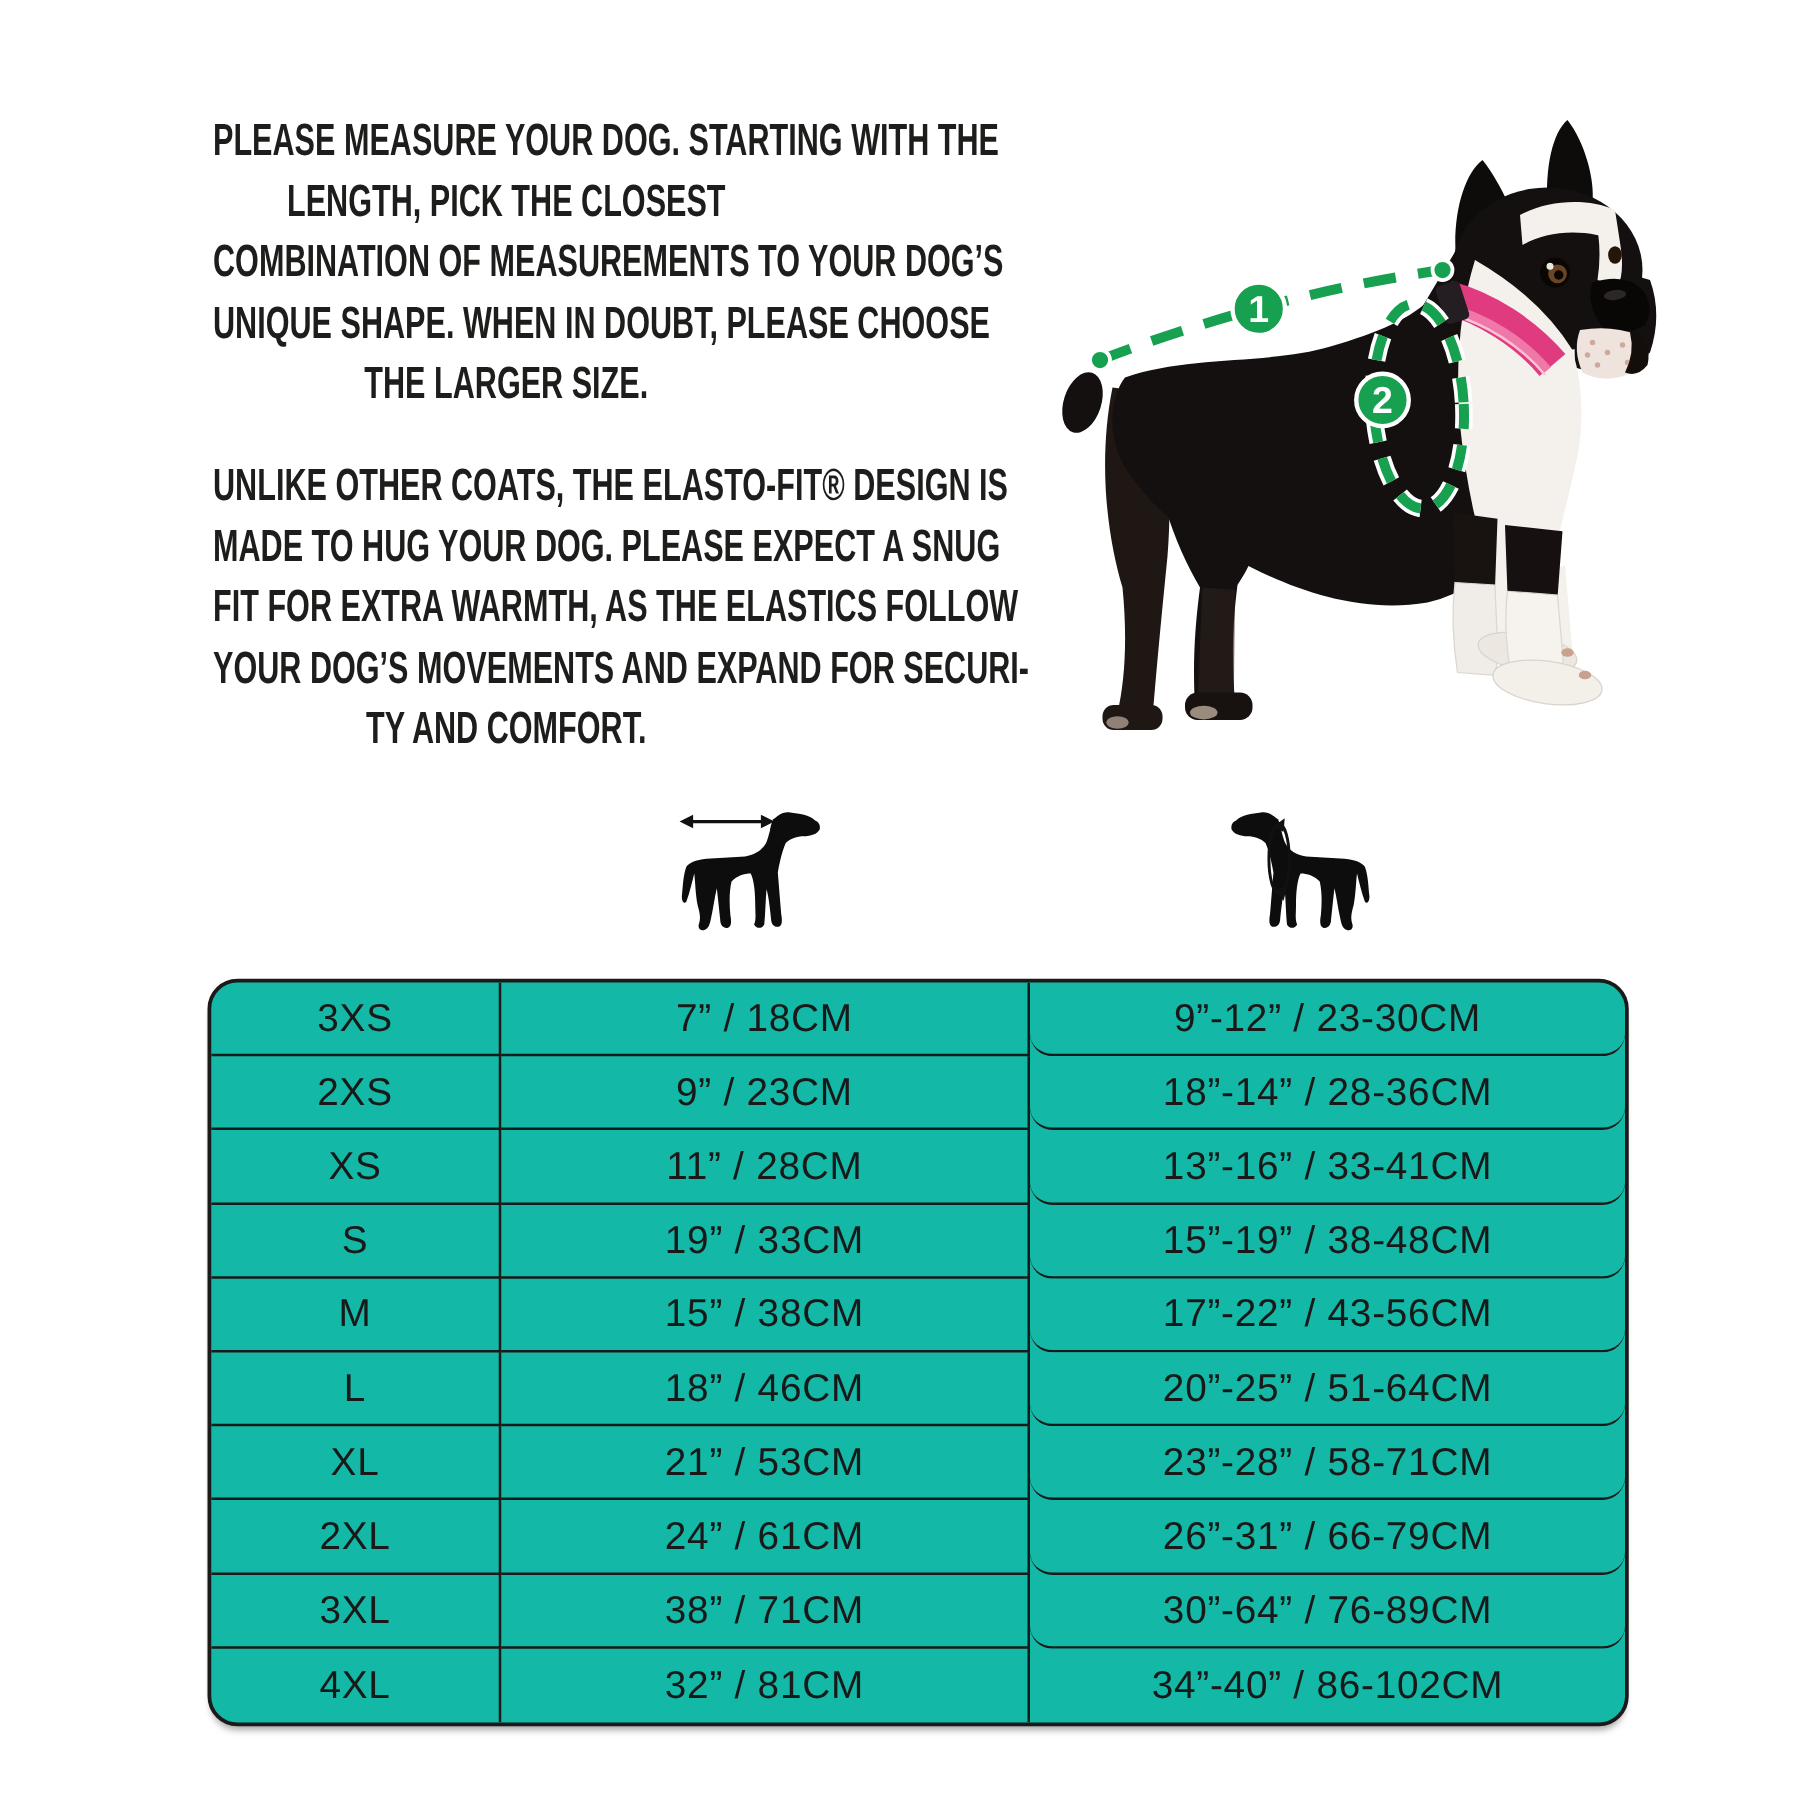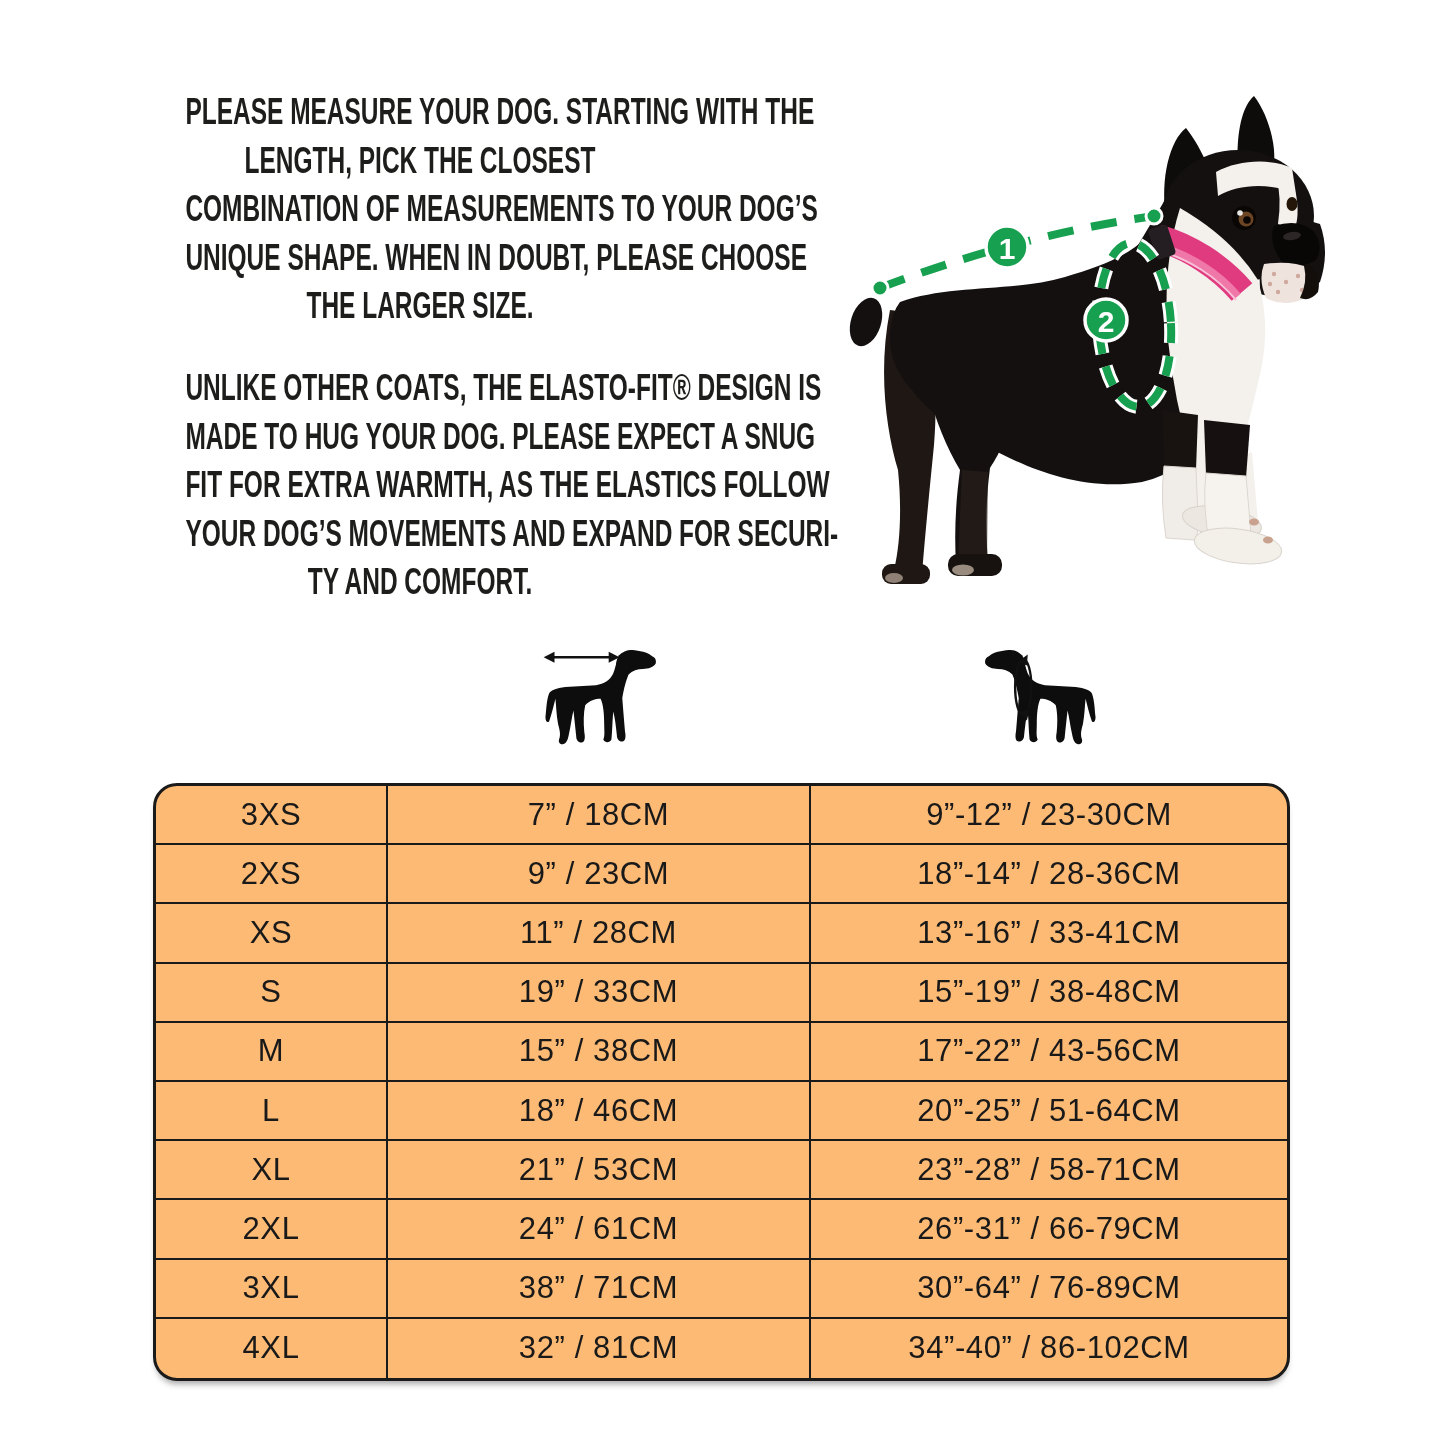--- a/index.html
+++ b/index.html
@@ -7,21 +7,21 @@
     position:relative;
     width:1445px;height:1445px;
     background:#ffffff;
     font-family:"Liberation Sans", sans-serif;
     overflow:hidden;
     color:#1d1d1b;
   }
   
   .intro{
     position:absolute;
-    left:75px;
+    left:60px;
     width:690px;
   }
   .intro-p1{top:88px;}
   .intro-p2{top:364px;}
   .intro .line{
     display:block;
     width:100%;
     text-align:center;
     white-space:nowrap;
     font-weight:700;
@@ -39,44 +39,44 @@
   }
   .photo-wrap svg{display:block;width:100%;height:100%;}
   
   .legend-icon{position:absolute;}
   .legend-length{left:538px;top:641px;width:136px;height:122px;}
   .legend-girth{left:960px;top:641px;width:150px;height:122px;}
   .legend-icon svg{display:block;width:100%;height:100%;}
   
   .size-table{
     position:absolute;
-    left:153px;top:783px;
+    left:166px;top:783px;
     width:1137px;height:598px;
     box-sizing:border-box;
     border:3px solid #1a1a1a;
     border-radius:24px;
     overflow:hidden;
     display:grid;
     grid-template-columns:232px 423px 1fr;
     grid-template-rows:repeat(10,1fr);
-    background:#fdba74;
+    background:#14b8a6;
     box-shadow:0 6px 6px -3px rgba(0,0,0,0.35);
   }
   .cell{
     display:flex;
     align-items:center;
     justify-content:center;
     font-size:31px;
     letter-spacing:0.6px;
     color:#191919;
     border-right:2px solid #1a1a1a;
     border-bottom:2px solid #1a1a1a;
     white-space:nowrap;
   }
-  .cell.last-col{border-right:none;}
+  .cell.last-col{border-right:none;border-radius:18px;}
   .badge-num{
     font-family:"Liberation Sans", sans-serif;
     font-weight:700;
     font-size:30px;
     fill:#ffffff;
   }
 </style>
 </head>
 <body>
 

